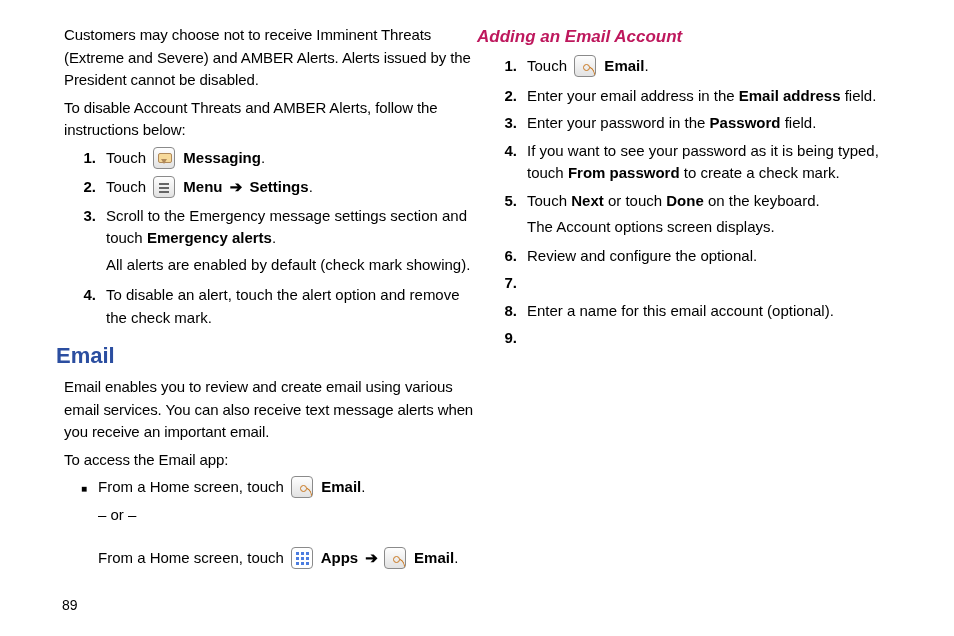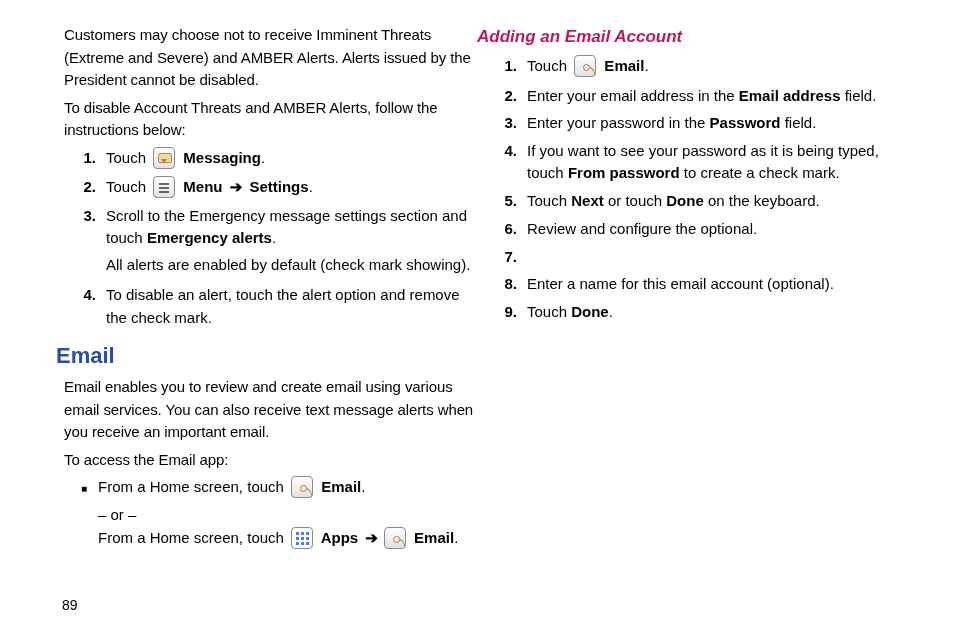--- a/index.html
+++ b/index.html
@@ -195,21 +195,21 @@
 
     <div class="h1">Email</div>
     <p class="para indent-in">Email enables you to review and create email using various email services. You can also receive text message alerts when you receive an important email.</p>
     <p class="para indent-in">To access the Email app:</p>
 
     <div class="bullet-item">
       <div class="marker">■</div>
       <div class="content">
         <span>From a Home screen, touch </span><span class="icon email"></span><span class="bold"> Email</span><span>.</span>
         <div style="margin-top:4px;">– or –</div>
-        <div style="margin-top:0;">
+        <div style="margin-top:20px;">
           <span>From a Home screen, touch </span><span class="icon apps"></span><span class="bold"> Apps </span><span class="arrow">➔</span><span class="icon email"></span><span class="bold"> Email</span><span>.</span>
         </div>
       </div>
     </div>
   </div>
 
   <div class="col">
     <div class="h2">Adding an Email Account</div>
 
     <div class="ol-item">
@@ -237,40 +237,38 @@
       <div class="num">4.</div>
       <div class="content">
         <span>If you want to see your password as it is being typed, touch </span><span class="bold">From password</span><span> to create a check mark.</span>
       </div>
     </div>
 
     <div class="ol-item">
       <div class="num">5.</div>
       <div class="content">
         <span>Touch </span><span class="bold">Next</span><span> or touch </span><span class="bold">Done</span><span> on the keyboard.</span>
+        <div class="sub">The Account options screen displays.</div>
       </div>
     </div>
 
     <div class="ol-item" style="margin-top:6px;">
       <div class="num">6.</div>
       <div class="content">Review and configure the optional.</div>
     </div>
 
     <div class="ol-item">
       <div class="num">7.</div>
     </div>
 
     <div class="ol-item">
       <div class="num">8.</div>
       <div class="content">Enter a name for this email account (optional).</div>
     </div>
 
     <div class="ol-item">
       <div class="num">9.</div>
-      <div class="content">
-        <span>Touch </span><span class="bold">Done</span><span>.</span>
-      </div>
     </div>
 
   </div>
 </div>
 
 <div class="page-num">89</div>
 
 </body></html>

